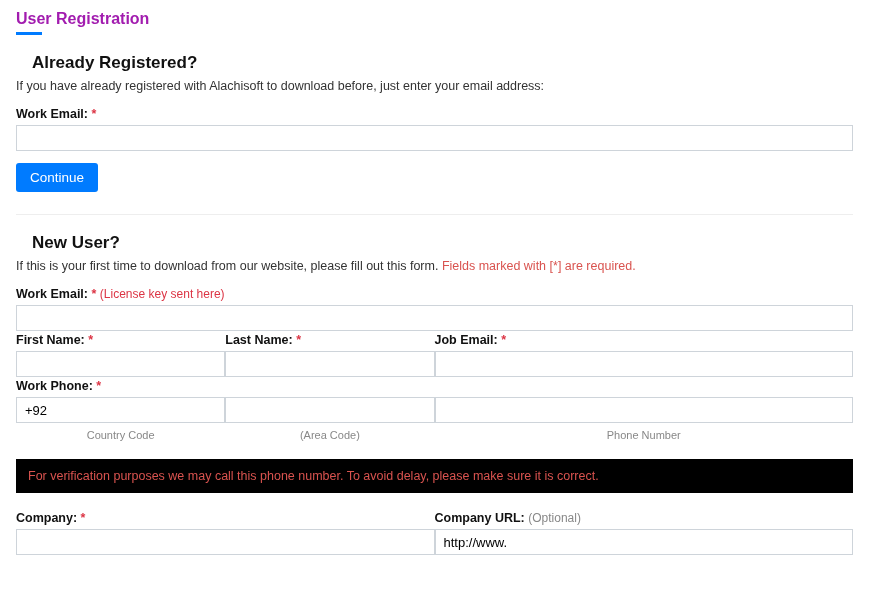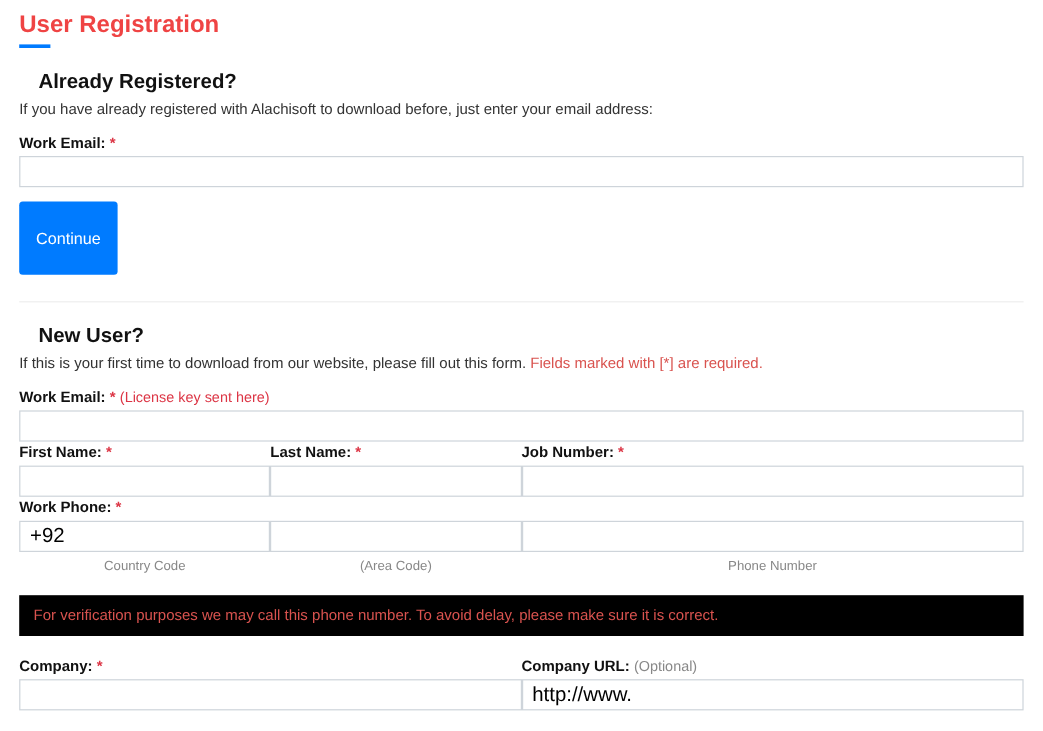--- a/index.html
+++ b/index.html
@@ -5,24 +5,24 @@
   * { box-sizing: border-box; }
   body {
     font-family: "Segoe UI", Arial, sans-serif;
     margin: 0;
     padding: 10px 16px;
     color: #212529;
     font-size: 13px;
     background: #fff;
   }
   h1.page-title {
-    font-size: 20px;
+    font-size: 16px;
     font-weight: 700;
     margin: 0 0 4px 0;
-    color: #ef4444;
+    color: #a21caf;
   }
   .title-underline {
     width: 26px;
     height: 3px;
     background: #007bff;
     margin-bottom: 18px;
   }
   h2.section-heading {
     font-size: 17px;
     font-weight: 700;
@@ -50,32 +50,32 @@
   }
   .optional {
     font-weight: 400;
     color: #888;
     font-size: 12px;
   }
   input[type="text"] {
     width: 100%;
     border: 1px solid #ced4da;
     padding: 5px 8px;
-    font-size: 17px;
+    font-size: 13px;
     height: 26px;
     background: #fff;
   }
   .row { display: flex; }
   .col { flex: 1; }
   .btn {
     display: inline-block;
     background: #007bff;
     color: #fff;
     border: none;
-    padding: 23px 14px;
+    padding: 7px 14px;
     font-size: 13.5px;
     border-radius: 3px;
     cursor: pointer;
     margin-top: 10px;
   }
   hr.divider {
     border: none;
     border-top: 1px solid #eee;
     margin: 22px 0 18px 0;
   }
@@ -143,21 +143,21 @@
   </div>
   <div class="col">
     <label class="field-label">
       <span>Last Name:</span>
       <span class="red">*</span>
     </label>
     <input type="text" style="">
   </div>
   <div class="col" style="flex:2">
     <label class="field-label">
-      <span>Job Number:</span>
+      <span>Job Email:</span>
       <span class="red">*</span>
     </label>
     <input type="text" style="">
   </div>
 </div>
 
 <div class="mb-block">
   <label class="field-label">
     <span>Work Phone:</span>
     <span class="red">*</span>

